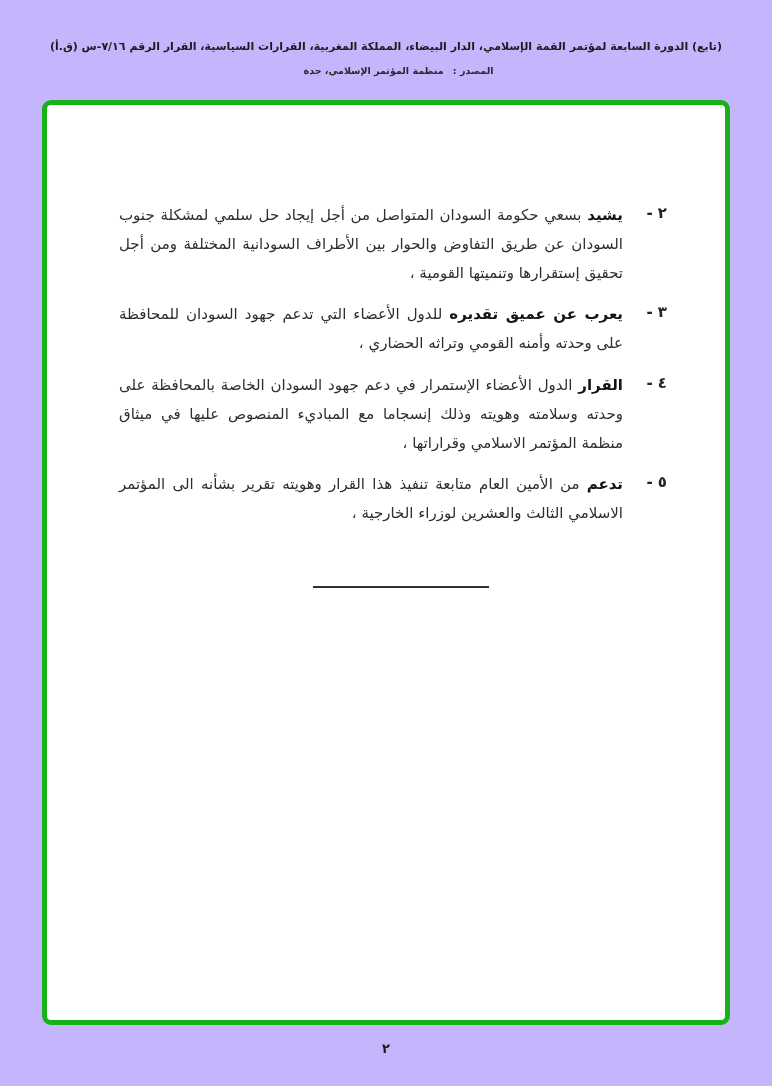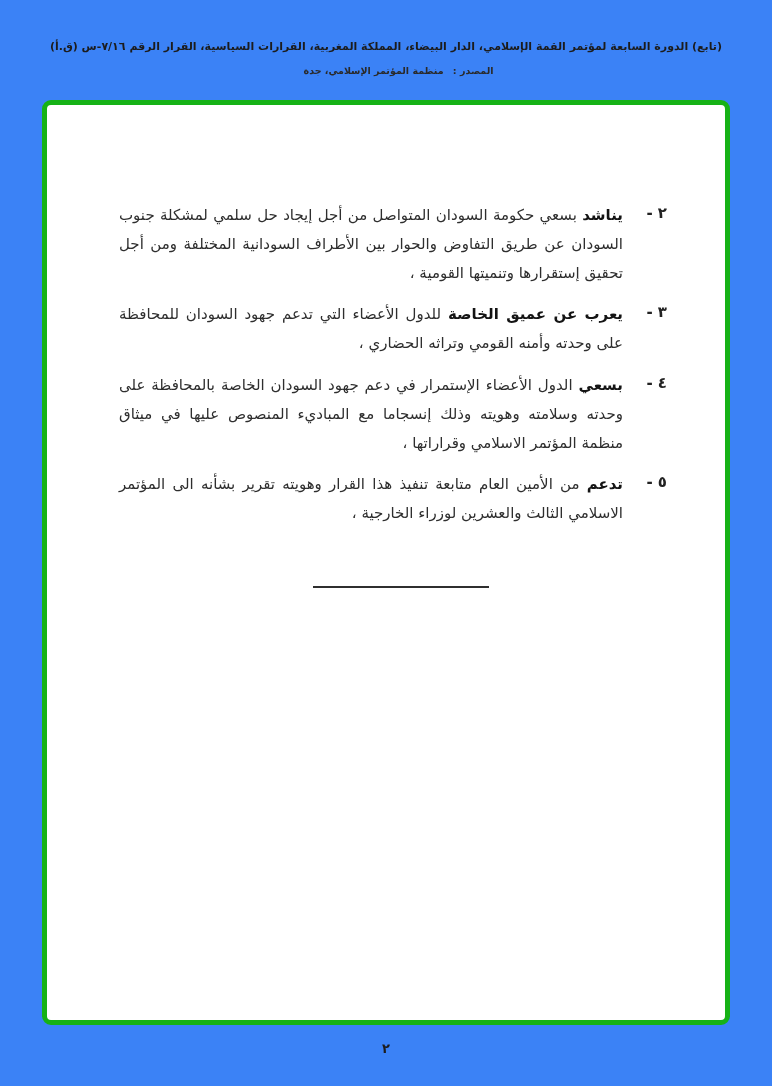--- a/index.html
+++ b/index.html
@@ -7,21 +7,21 @@
   body {
     font-family: "DejaVu Sans", sans-serif;
     width: 772px;
     height: 1086px;
     position: relative;
     overflow: hidden;
   }
   .page {
     position: absolute;
     inset: 0;
-    background: #3b82f6;
+    background: #c4b5fd;
   }
   
   .doc-header {
     position: absolute;
     top: 40px;
     left: 0;
     width: 100%;
     text-align: center;
     direction: rtl;
     color: #1c1c1c;
@@ -112,29 +112,29 @@
       <span class="src-label">المصدر :</span>
       <span class="src-value">منظمة المؤتمر الإسلامي، جدة</span>
     </div>
   </header>
 
   <div class="green-box">
     <div class="content">
       <div id="clauses">
           <div class="clause">
             <span class="marker">٢ -</span>
-            <p class="clause-text"><b class="lead">يناشد</b> <span>بسعي حكومة السودان المتواصل من أجل إيجاد حل سلمي لمشكلة جنوب السودان عن طريق التفاوض والحوار بين الأطراف السودانية المختلفة ومن أجل تحقيق إستقرارها وتنميتها القومية ،</span></p>
+            <p class="clause-text"><b class="lead">يشيد</b> <span>بسعي حكومة السودان المتواصل من أجل إيجاد حل سلمي لمشكلة جنوب السودان عن طريق التفاوض والحوار بين الأطراف السودانية المختلفة ومن أجل تحقيق إستقرارها وتنميتها القومية ،</span></p>
           </div>
           <div class="clause">
             <span class="marker">٣ -</span>
-            <p class="clause-text"><b class="lead">يعرب عن عميق الخاصة</b> <span>للدول الأعضاء التي تدعم جهود السودان للمحافظة على وحدته وأمنه القومي وتراثه الحضاري ،</span></p>
+            <p class="clause-text"><b class="lead">يعرب عن عميق تقديره</b> <span>للدول الأعضاء التي تدعم جهود السودان للمحافظة على وحدته وأمنه القومي وتراثه الحضاري ،</span></p>
           </div>
           <div class="clause">
             <span class="marker">٤ -</span>
-            <p class="clause-text"><b class="lead">بسعي</b> <span>الدول الأعضاء الإستمرار في دعم جهود السودان الخاصة بالمحافظة على وحدته وسلامته وهويته وذلك إنسجاما مع المباديء المنصوص عليها في ميثاق منظمة المؤتمر الاسلامي وقراراتها ،</span></p>
+            <p class="clause-text"><b class="lead">القرار</b> <span>الدول الأعضاء الإستمرار في دعم جهود السودان الخاصة بالمحافظة على وحدته وسلامته وهويته وذلك إنسجاما مع المباديء المنصوص عليها في ميثاق منظمة المؤتمر الاسلامي وقراراتها ،</span></p>
           </div>
           <div class="clause">
             <span class="marker">٥ -</span>
             <p class="clause-text"><b class="lead">تدعم</b> <span>من الأمين العام متابعة تنفيذ هذا القرار وهويته تقرير بشأنه الى المؤتمر الاسلامي الثالث والعشرين لوزراء الخارجية ،</span></p>
           </div>
         </div>
       <div class="divider"></div>
     </div>
   </div>
 

